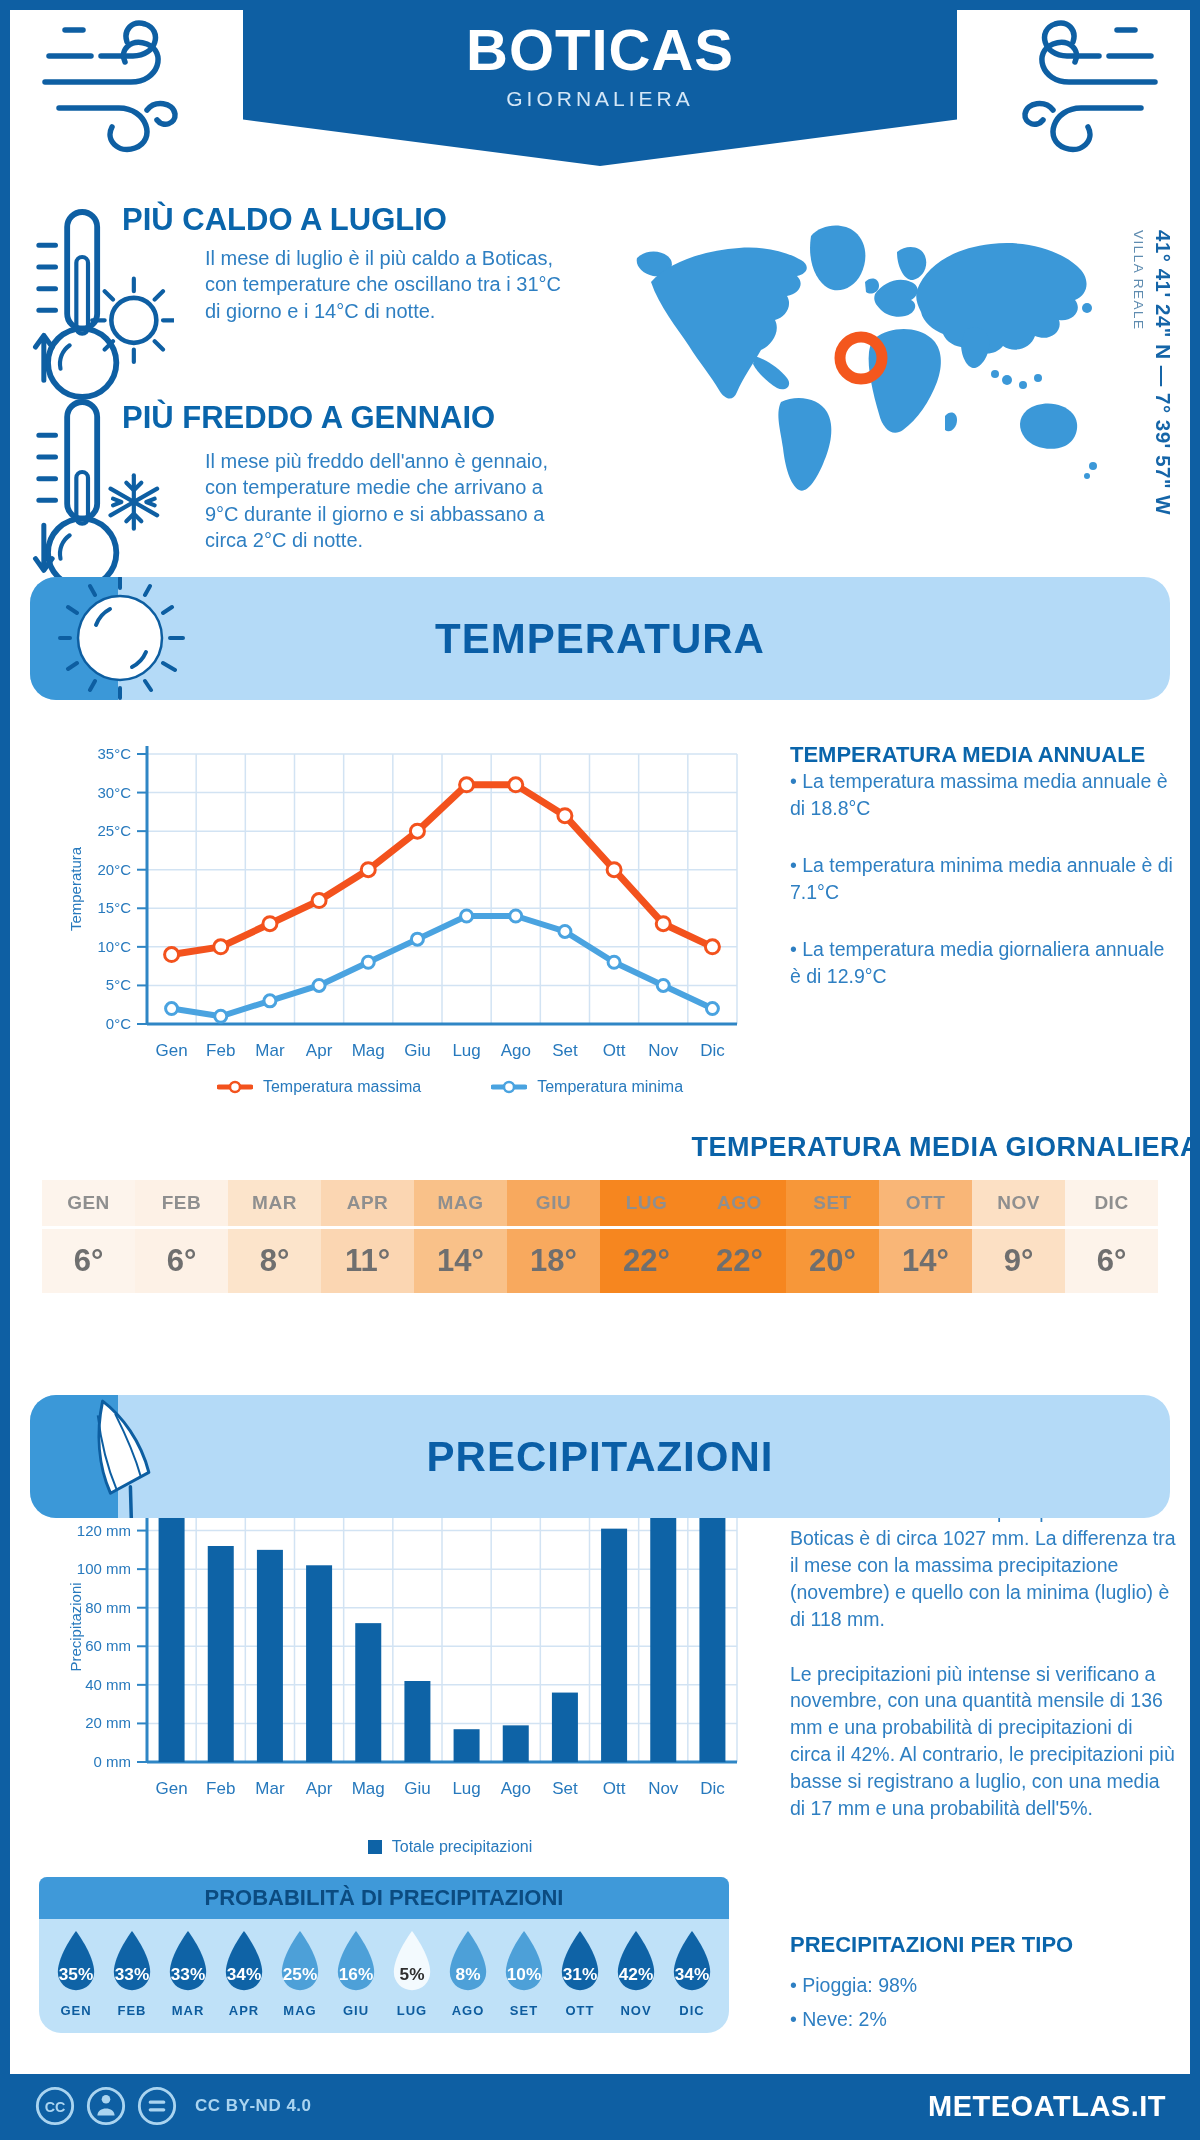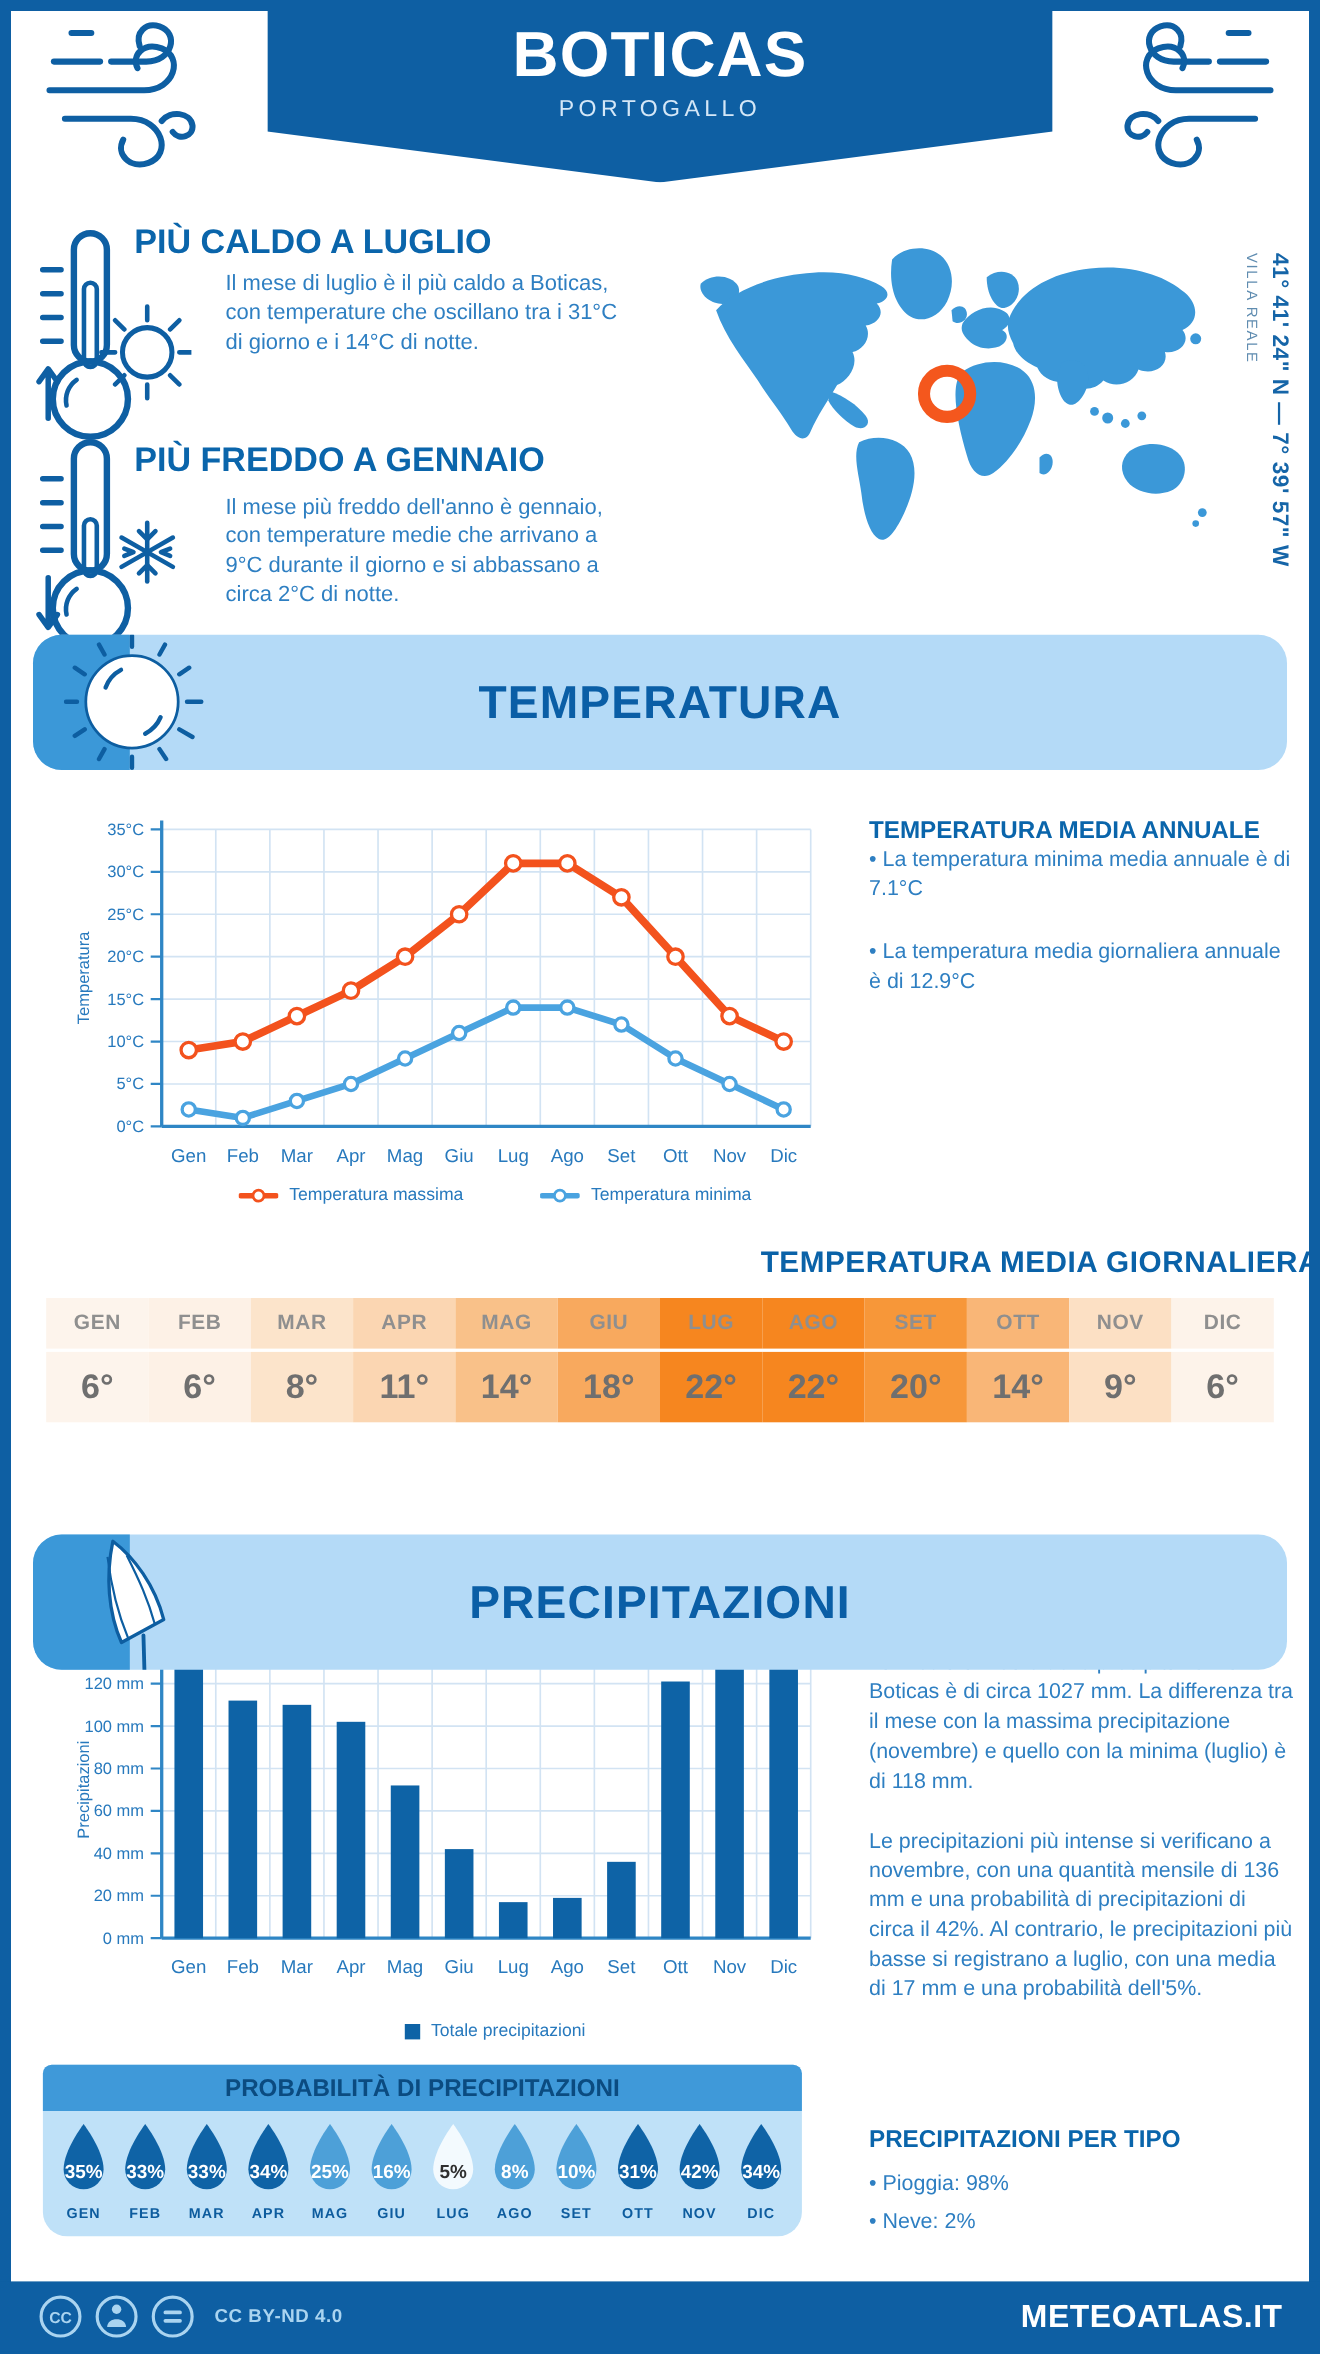--- a/index.html
+++ b/index.html
@@ -109,21 +109,21 @@
     <path d="M30 12 H48"></path>
     <path d="M66 38 H98 C122 38 128 12 110 6 C97 2 88 12 92 24"></path>
     <path d="M14 38 H56"></path>
     <path d="M10 64 H96 C124 64 132 34 112 26 C96 20 84 32 90 44"></path>
     <path d="M24 90 H84 C112 90 122 122 100 130 C83 136 70 122 77 109"></path>
     <path d="M112 92 C120 82 138 84 140 96 C141 106 128 110 122 102"></path>
   </svg>
 
   <div class="banner">
     <div class="title">BOTICAS</div>
-    <div class="subtitle">PORTOGALLO</div>
+    <div class="subtitle">GIORNALIERA</div>
   </div>
 
   <svg class="hl-icon" style="top:202px" viewBox="0 0 170 240" fill="none" stroke="#0e5fa3" stroke-linecap="round" stroke-linejoin="round">
     <path d="M8 52h20 M8 78h20 M8 104h20 M8 130h20" stroke-width="6"></path>
     <rect x="42" y="12" width="36" height="140" rx="18" stroke-width="7"></rect>
     <rect x="53" y="66" width="14" height="92" rx="7" stroke-width="5"></rect>
     <circle cx="60" cy="193" r="41" stroke-width="7"></circle>
     <path d="M34 200 A27 27 0 0 1 45 172" stroke-width="5"></path>
     <path d="M14 214 V162 M4 174 L14 160 L24 174" stroke-width="6"></path>
     <circle cx="122" cy="142" r="27" stroke-width="5.5"></circle>
@@ -292,20 +292,21 @@
       <svg id="lm1" width="36" height="14" viewBox="0 0 36 14">
           <line x1="2" y1="7" x2="34" y2="7" stroke="#4aa3e0" stroke-width="5" stroke-linecap="round"></line>
           <circle cx="18" cy="7" r="5" fill="#fff" stroke="#4aa3e0" stroke-width="2.5"></circle>
         </svg>
       <span>Temperatura minima</span>
     </span>
   </div>
 
   <div class="aside" style="top:742px">
     <h3>TEMPERATURA MEDIA ANNUALE</h3>
+    <div class="bullet">• La temperatura massima media annuale è di 18.8°C</div>
     <div class="bullet">• La temperatura minima media annuale è di 7.1°C</div>
     <div class="bullet">• La temperatura media giornaliera annuale è di 12.9°C</div>
   </div>
 
   <div class="tbl-title">TEMPERATURA MEDIA GIORNALIERA</div>
   <div id="temp-table">
       <div class="tcol">
         <div class="tcell th" style="background: rgb(253, 244, 236);">GEN</div>
         <div class="tcell tv" style="background: rgb(253, 244, 236);">6°</div>
       </div>

